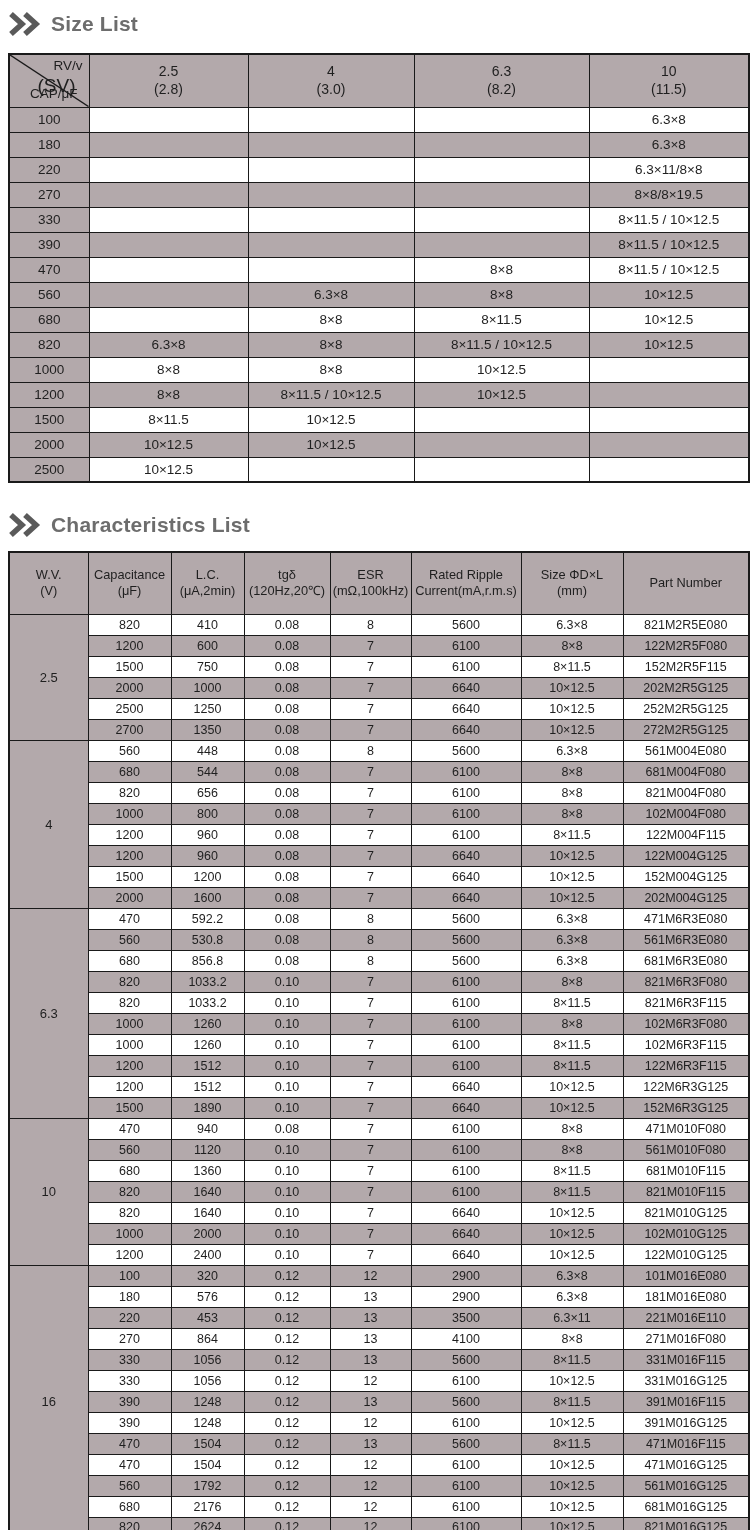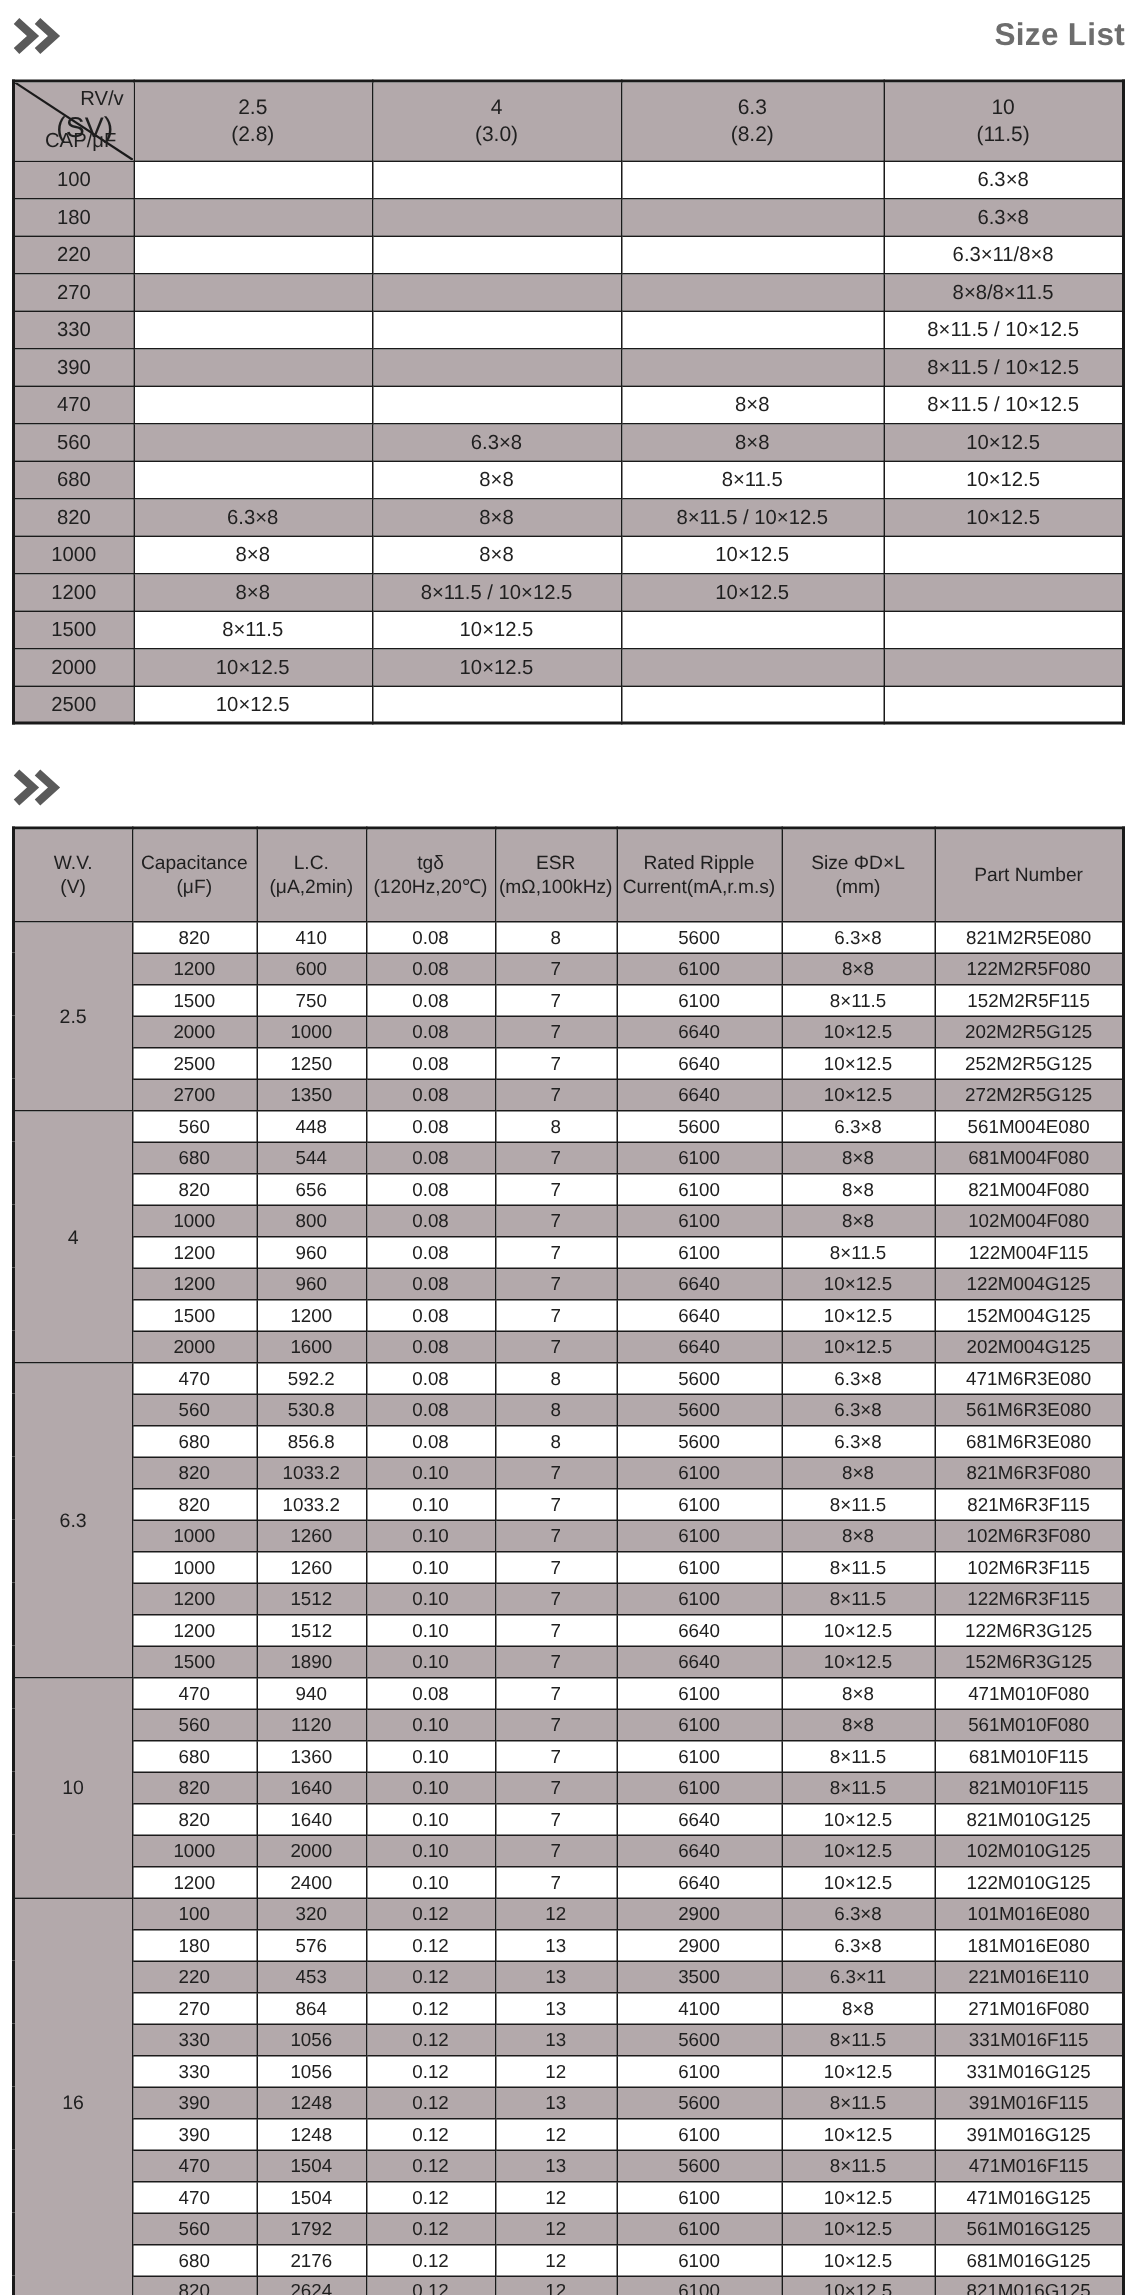--- a/index.html
+++ b/index.html
@@ -11,21 +11,20 @@
     -webkit-font-smoothing: antialiased;
   }
   .page { width: 750px; }
 
   .section-title {
     display: flex;
     align-items: center;
     gap: 9px;
     margin: 8px 0 13px 8px;
     height: 32px;
-    justify-content: space-between;
   }
   .section-title.second { margin-top: 26px; margin-bottom: 10px; }
   .section-title h2 {
     font-size: 21px;
     font-weight: bold;
     color: var(--title-color, #6d6d6d);
     letter-spacing: 0.2px;
   }
   .chevrons { display: inline-flex; }
   .chevrons svg { display: block; }
@@ -162,21 +161,21 @@
           <td></td>
           <td></td>
           <td></td>
           <td>6.3×11/8×8</td>
         </tr>
         <tr>
           <th>270</th>
           <td></td>
           <td></td>
           <td></td>
-          <td>8×8/8×11.5</td>
+          <td>8×8/8×19.5</td>
         </tr>
         <tr>
           <th>330</th>
           <td></td>
           <td></td>
           <td></td>
           <td>8×11.5 / 10×12.5</td>
         </tr>
         <tr>
           <th>390</th>
@@ -251,20 +250,21 @@
       </tbody>
   </table>
 
   <div class="section-title second">
     <span class="chevrons">
       <svg width="34" height="26" viewBox="0 0 34 26" fill="none" xmlns="http://www.w3.org/2000/svg">
         <polyline points="3,3 14,13 3,23" stroke="#5a5a5a" stroke-width="5.5" stroke-linejoin="miter"></polyline>
         <polyline points="17,3 28,13 17,23" stroke="#5a5a5a" stroke-width="5.5" stroke-linejoin="miter"></polyline>
       </svg>
     </span>
+    <h2>Characteristics List</h2>
   </div>
 
   <table class="char-table">
     <colgroup>
       <col style="width:79px">
         <col style="width:83px">
         <col style="width:73px">
         <col style="width:86px">
         <col style="width:81px">
         <col style="width:110px">

